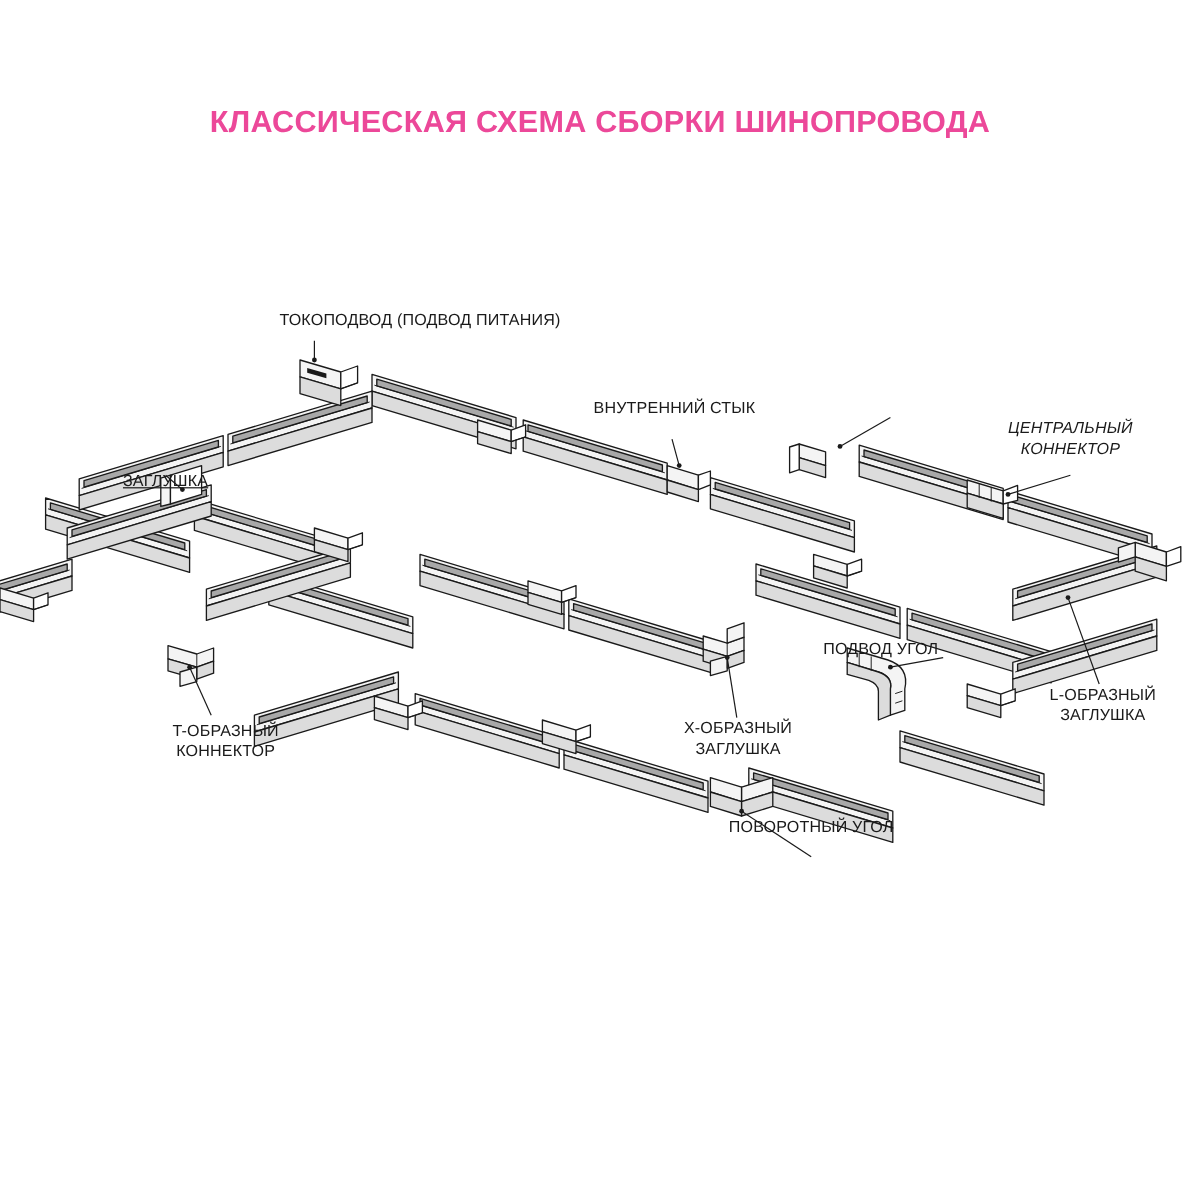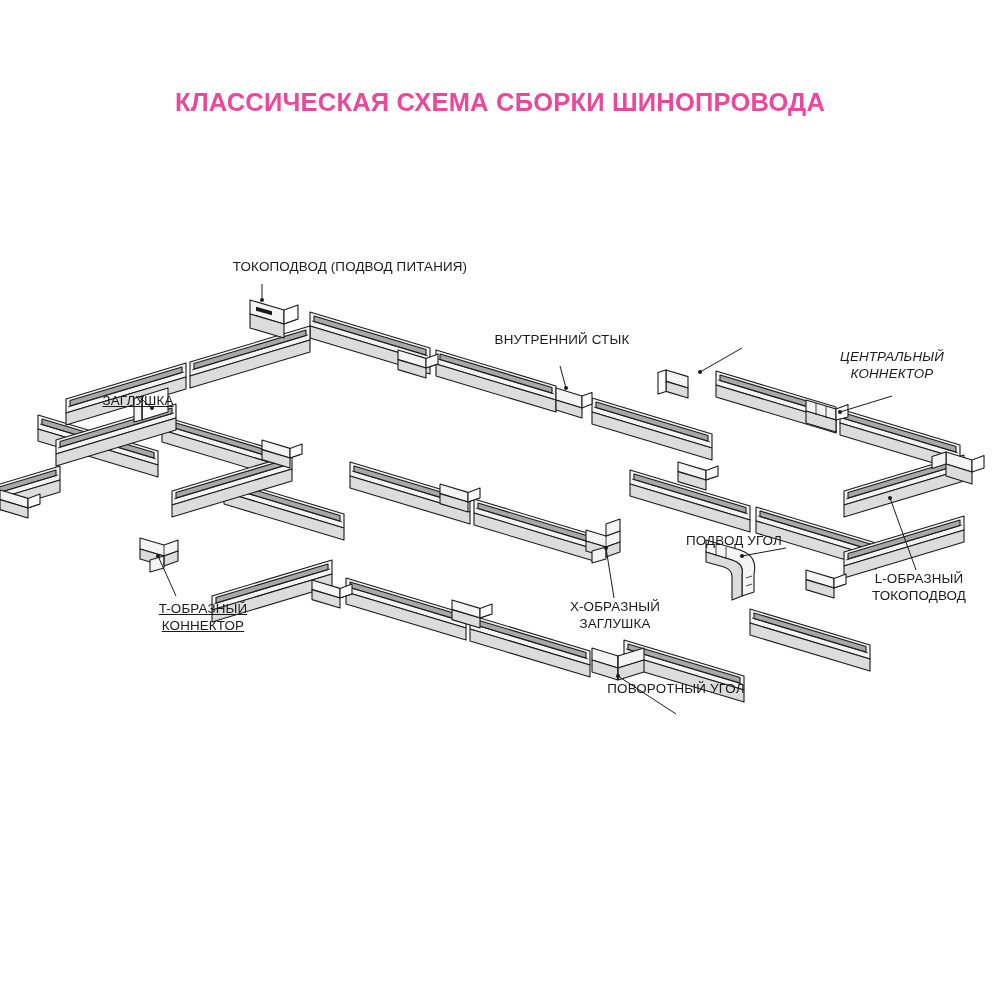--- a/index.html
+++ b/index.html
@@ -261,25 +261,25 @@
 
   <div class="callout c-center" style="left:76px; top:392px; width:124px;text-decoration:underline;">ЗАГЛУШКА</div>
 
   <div class="callout c-center" style="left:462px; top:331px; width:200px;">ВНУТРЕННИЙ СТЫК</div>
 
 
   <div class="callout c-center" style="left:806px; top:348px; width:172px;font-style:italic;">ЦЕНТРАЛЬНЫЙ
 КОННЕКТОР</div>
 
   <div class="callout c-center" style="left:846px; top:570px; width:146px;">L-ОБРАЗНЫЙ
-ТОКОПОДВОД</div>
+ЗАГЛУШКА</div>
 
   <div class="callout c-center" style="left:666px; top:532px; width:136px;">ПОДВОД УГОЛ</div>
 
   <div class="callout c-center" style="left:540px; top:598px; width:150px;">X-ОБРАЗНЫЙ
 ЗАГЛУШКА</div>
 
-  <div class="callout c-center" style="left:128px; top:600px; width:150px;text-decoration:underline;">T-ОБРАЗНЫЙ
+  <div class="callout c-center" style="left:113px; top:600px; width:150px;">T-ОБРАЗНЫЙ
 КОННЕКТОР</div>
 
   <div class="callout c-center" style="left:576px; top:680px; width:200px;">ПОВОРОТНЫЙ УГОЛ</div>
 
 </div>
 
 </body></html>

